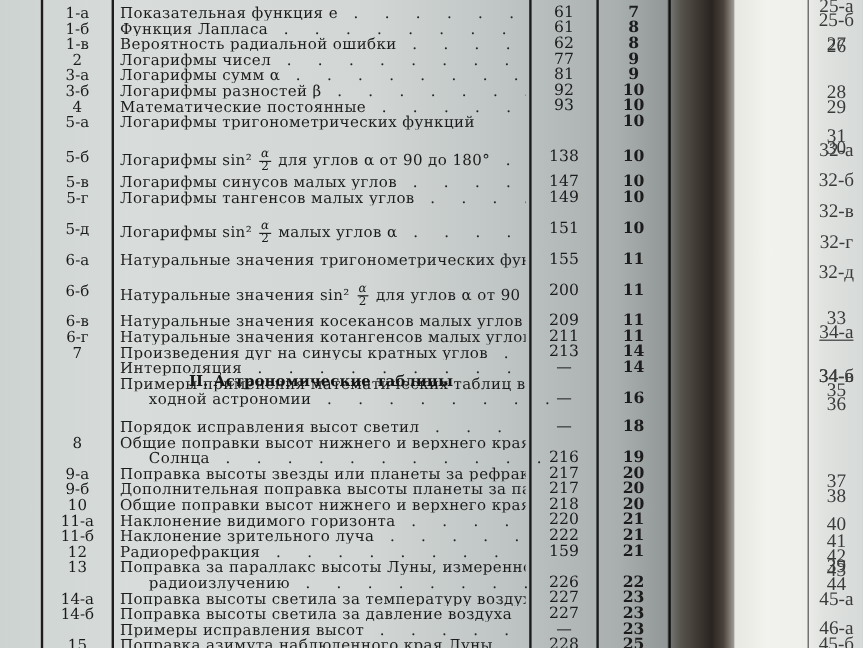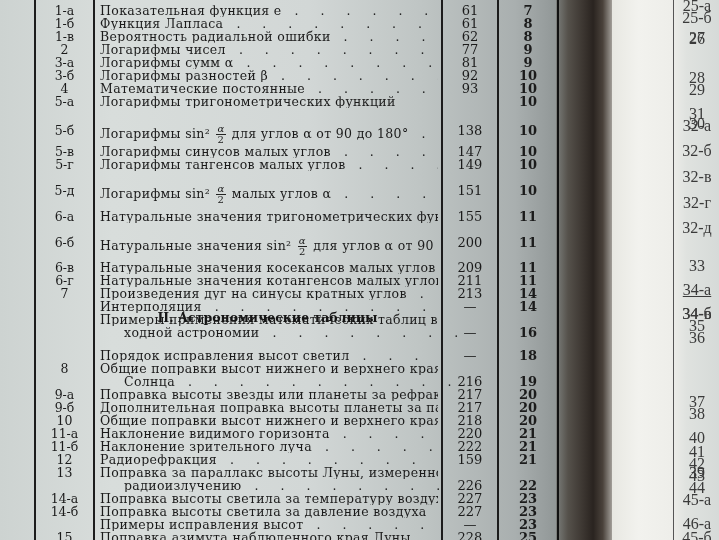--- a/index.html
+++ b/index.html
@@ -286,21 +286,21 @@
       <div class="rp-num" style="top: 72px;">28</div>
       <div class="rp-num" style="top: 84px;">29</div>
       <div class="rp-num" style="top: 81px; margin-top: 37px;">30</div>
       <div class="rp-num" style="top: 108px;">31</div>
       <div class="rp-num" style="top: 120px;">32-а</div>
       <div class="rp-num" style="top: 145px;">32-б</div>
       <div class="rp-num" style="top: 171px;">32-в</div>
       <div class="rp-num" style="top: 197px;">32-г</div>
       <div class="rp-num" style="top: 222px;">32-д</div>
       <div class="rp-num" style="top: 260px;">33</div>
-      <div class="rp-num" style="top: 284px; text-decoration: underline;">34-а</div>
+      <div class="rp-num" style="top: 272px; text-decoration: underline;">34-а</div>
       <div class="rp-num" style="top: 296px; margin-top: 12px;">34-б</div>
       <div class="rp-num" style="top: 308px;">34-в</div>
       <div class="rp-num" style="top: 320px;">35</div>
       <div class="rp-num" style="top: 332px;">36</div>
       <div class="rp-num" style="top: 396px;">37</div>
       <div class="rp-num" style="top: 408px;">38</div>
       <div class="rp-num" style="top: 420px; margin-top: 47px;">39</div>
       <div class="rp-num" style="top: 432px;">40</div>
       <div class="rp-num" style="top: 446px;">41</div>
       <div class="rp-num" style="top: 458px;">42</div>

